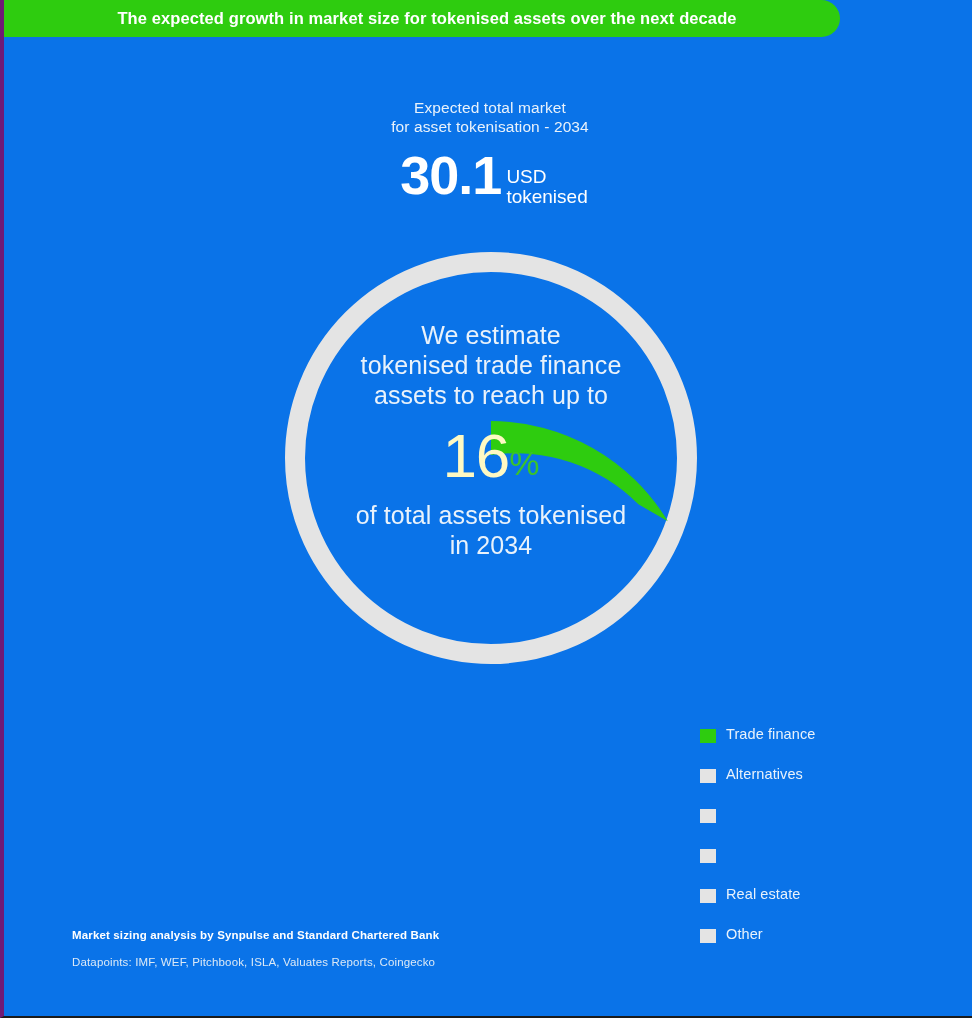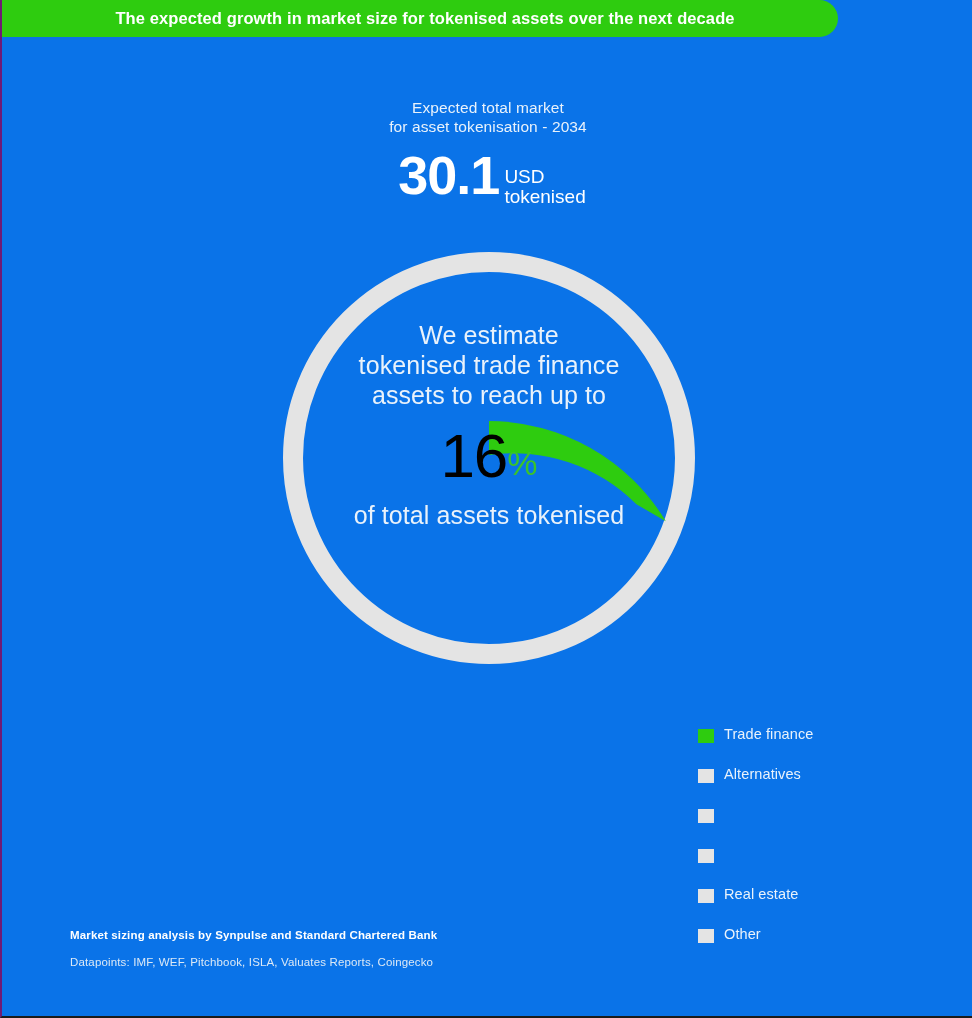--- a/index.html
+++ b/index.html
@@ -10,21 +10,21 @@
   body {
     font-family: "Liberation Sans", sans-serif;
   }
   #canvas {
     position: relative;
     width: 972px;
     height: 1018px;
     background: #0A73E8;
     overflow: hidden;
     box-sizing: border-box;
-    border-left: 2px solid #701a75;
+    border-left: 4px solid #701a75;
     border-bottom: 2px solid #1b1b1b;
   }
 
   
   #header-banner {
     position: absolute;
     left: 0;
     top: 0;
     width: 836px;
     height: 37px;
@@ -111,21 +111,21 @@
     letter-spacing: 0.1px;
   }
   #donut-pct-row {
     margin-top: 16px;
     margin-bottom: 14px;
     display: flex;
     align-items: flex-end;
     justify-content: center;
   }
   #donut-pct-number {
-    color: #000000;
+    color: #fef9c3;
     font-size: 62px;
     line-height: 60px;
     font-weight: 500;
     letter-spacing: -1px;
   }
   #donut-pct-symbol {
     color: #3BC32A;
     font-size: 34px;
     line-height: 46px;
     font-weight: 500;
@@ -216,20 +216,21 @@
     </svg>
     <div id="donut-center">
       <div class="donut-text-line">We estimate</div>
       <div class="donut-text-line">tokenised trade finance</div>
       <div class="donut-text-line">assets to reach up to</div>
       <div id="donut-pct-row">
         <span id="donut-pct-number">16</span>
         <span id="donut-pct-symbol">%</span>
       </div>
       <div class="donut-text-line">of total assets tokenised</div>
+      <div class="donut-text-line">in 2034</div>
     </div>
   </div>
 
   <div id="legend">
 
     <div class="legend-item">
       <span class="legend-swatch" style="background:#2ECC0F"></span>
       <span class="legend-label">
         <span>Trade finance</span>
       </span>

